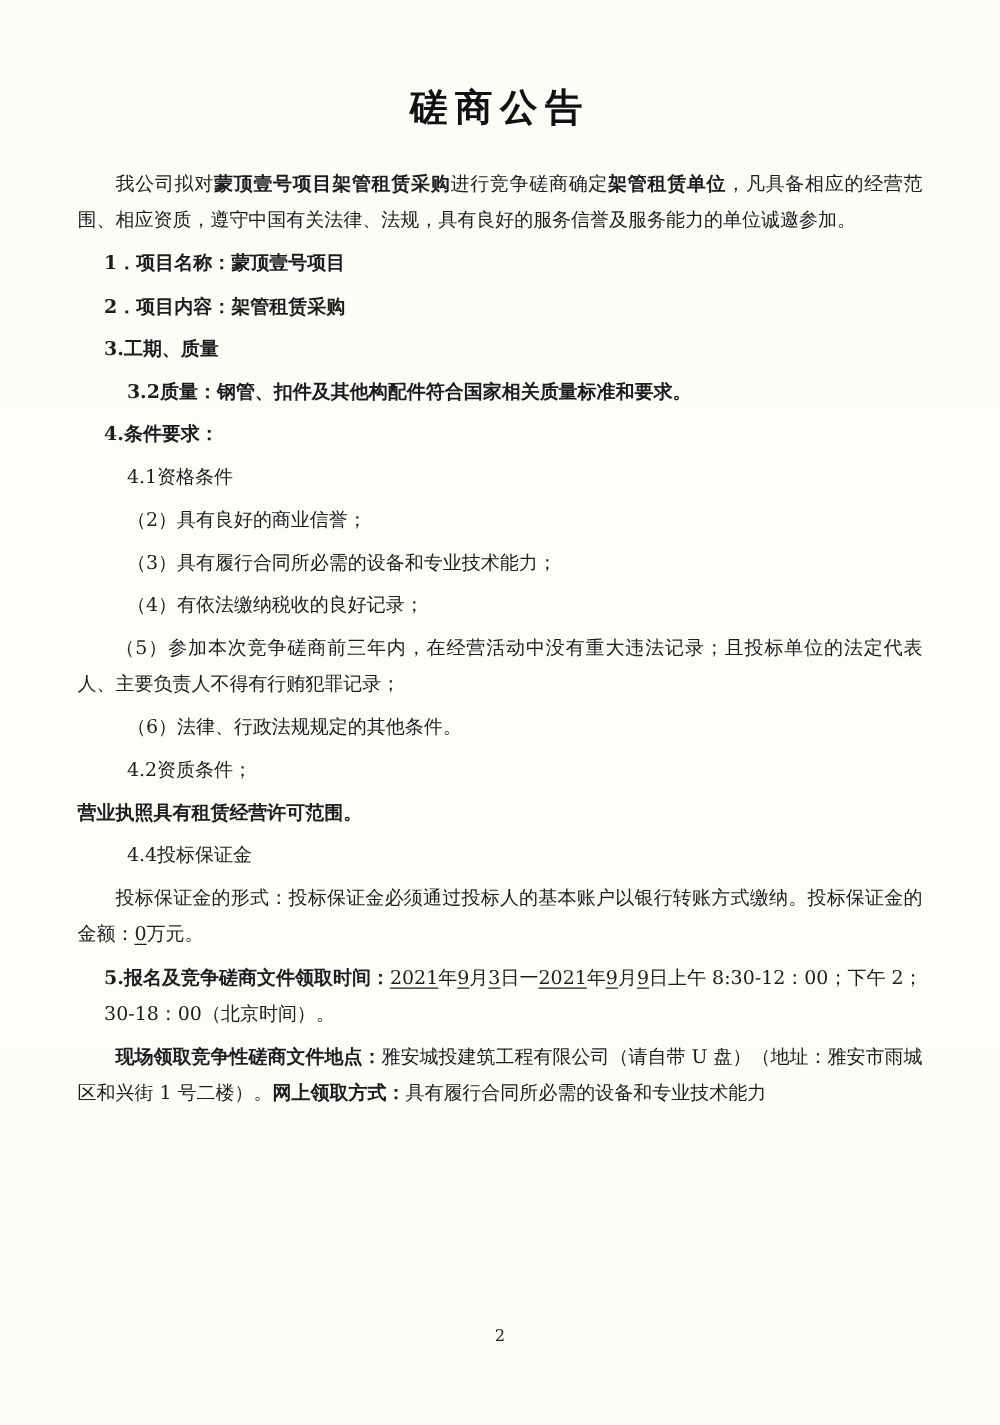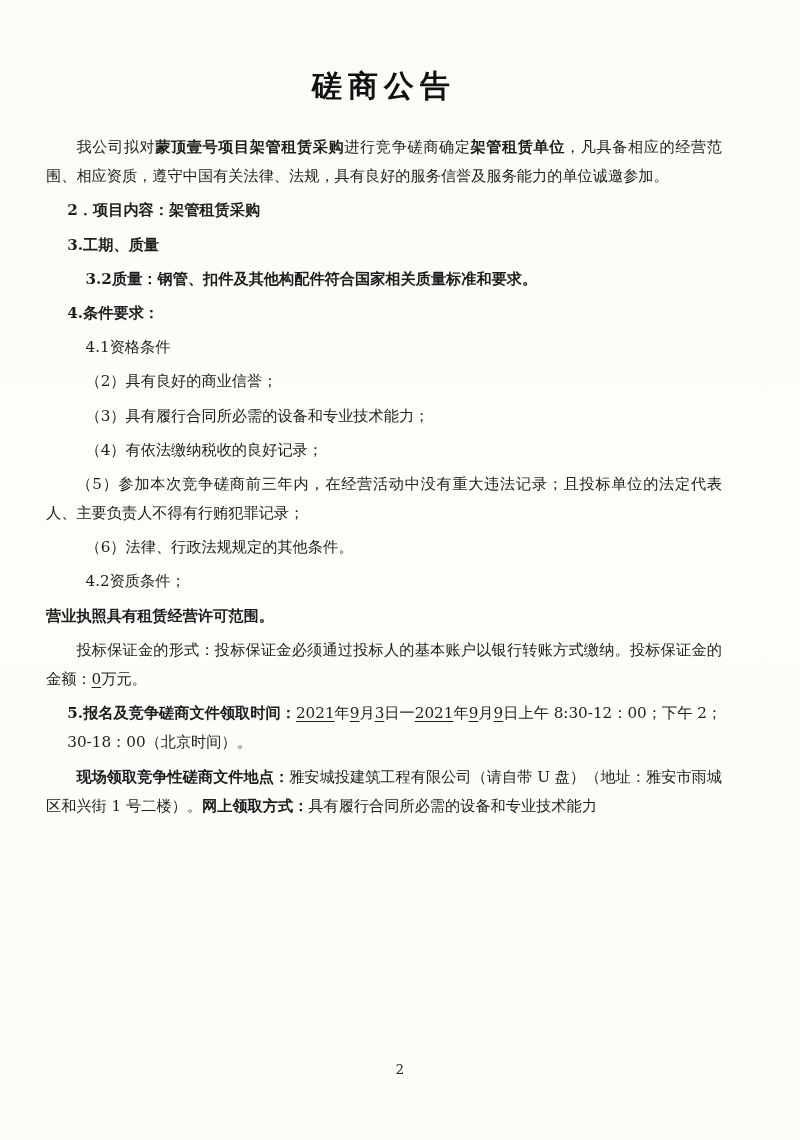--- a/index.html
+++ b/index.html
@@ -21,21 +21,21 @@
   .paper {
     position: absolute;
     left: 0; top: 0;
     width: 800px;
     height: 1140px;
     background:
       linear-gradient(180deg, #fbfbf8 0%, #fdfdfa 40%, #fcfcf9 100%);
   }
   .content {
     position: absolute;
-    left: 46px;
+    left: 62px;
     top: 52px;
     width: 676px;
     color: #1b1b1b;
   }
   .doc-title {
     text-align: center;
     font-size: 30px;
     font-weight: bold;
     letter-spacing: 6px;
     margin: 14px 0 26px 0;
@@ -70,20 +70,21 @@
 
 <div class="page">
   <div class="paper"></div>
 
   <div class="content">
 
     <div class="doc-title">磋商公告</div>
 
     <p class="indent2"><span>我公司拟对</span><span class="ub">蒙顶壹号项目架管租赁采购</span><span>进行竞争磋商确定</span><span class="ub">架管租赁单位</span><span>，凡具备相应的经营范围、相应资质，遵守中国有关法律、法规，具有良好的服务信誉及服务能力的单位诚邀参加。</span></p>
 
+    <p class="indent-num"><span class="b">1．项目名称：</span><span class="ub">蒙顶壹号项目</span></p>
 
     <p class="indent-num"><span class="b">2．项目内容：</span><span class="ub">架管租赁采购</span></p>
 
     <p class="indent-num b">3.工期、质量</p>
 
 
     <p class="indent-sub"><span class="b">3.2质量：</span><span class="ub">钢管、扣件及其他构配件符合国家相关质量标准和要求。</span></p>
 
     <p class="indent-num b">4.条件要求：</p>
 
@@ -92,20 +93,21 @@
     <p class="indent-sub">（2）具有良好的商业信誉；</p>
     <p class="indent-sub">（3）具有履行合同所必需的设备和专业技术能力；</p>
     <p class="indent-sub">（4）有依法缴纳税收的良好记录；</p>
     <p class="indent2">（5）参加本次竞争磋商前三年内，在经营活动中没有重大违法记录；且投标单位的法定代表人、主要负责人不得有行贿犯罪记录；</p>
     <p class="indent-sub">（6）法律、行政法规规定的其他条件。</p>
 
     <p class="indent-sub">4.2资质条件；</p>
     <p class="b">营业执照具有租赁经营许可范围。</p>
 
 
+    <p class="indent-sub">4.4投标保证金</p>
 
     <p class="indent2"><span>投标保证金的形式：投标保证金必须通过投标人的基本账户以银行转账方式缴纳。投标保证金的金额：</span><span class="u">0</span><span>万元。</span></p>
 
     <p class="indent-num"><span class="b">5.报名及竞争磋商文件领取时间：</span><span class="u">2021</span><span>年</span><span class="u">9</span><span>月</span><span class="u">3</span><span>日一</span><span class="u">2021</span><span>年</span><span class="u">9</span><span>月</span><span class="u">9</span><span>日上午 8:30-12：00；下午 2；30-18：00（北京时间）。</span></p>
 
     <p class="indent2"><span class="b">现场领取竞争性磋商文件地点：</span><span>雅安城投建筑工程有限公司（请自带 U 盘）（地址：雅安市雨城区和兴街 1 号二楼）。</span><span class="b">网上领取方式：</span><span>具有履行合同所必需的设备和专业技术能力</span></p>
 
   </div>
 
   <div class="page-num">2</div>

